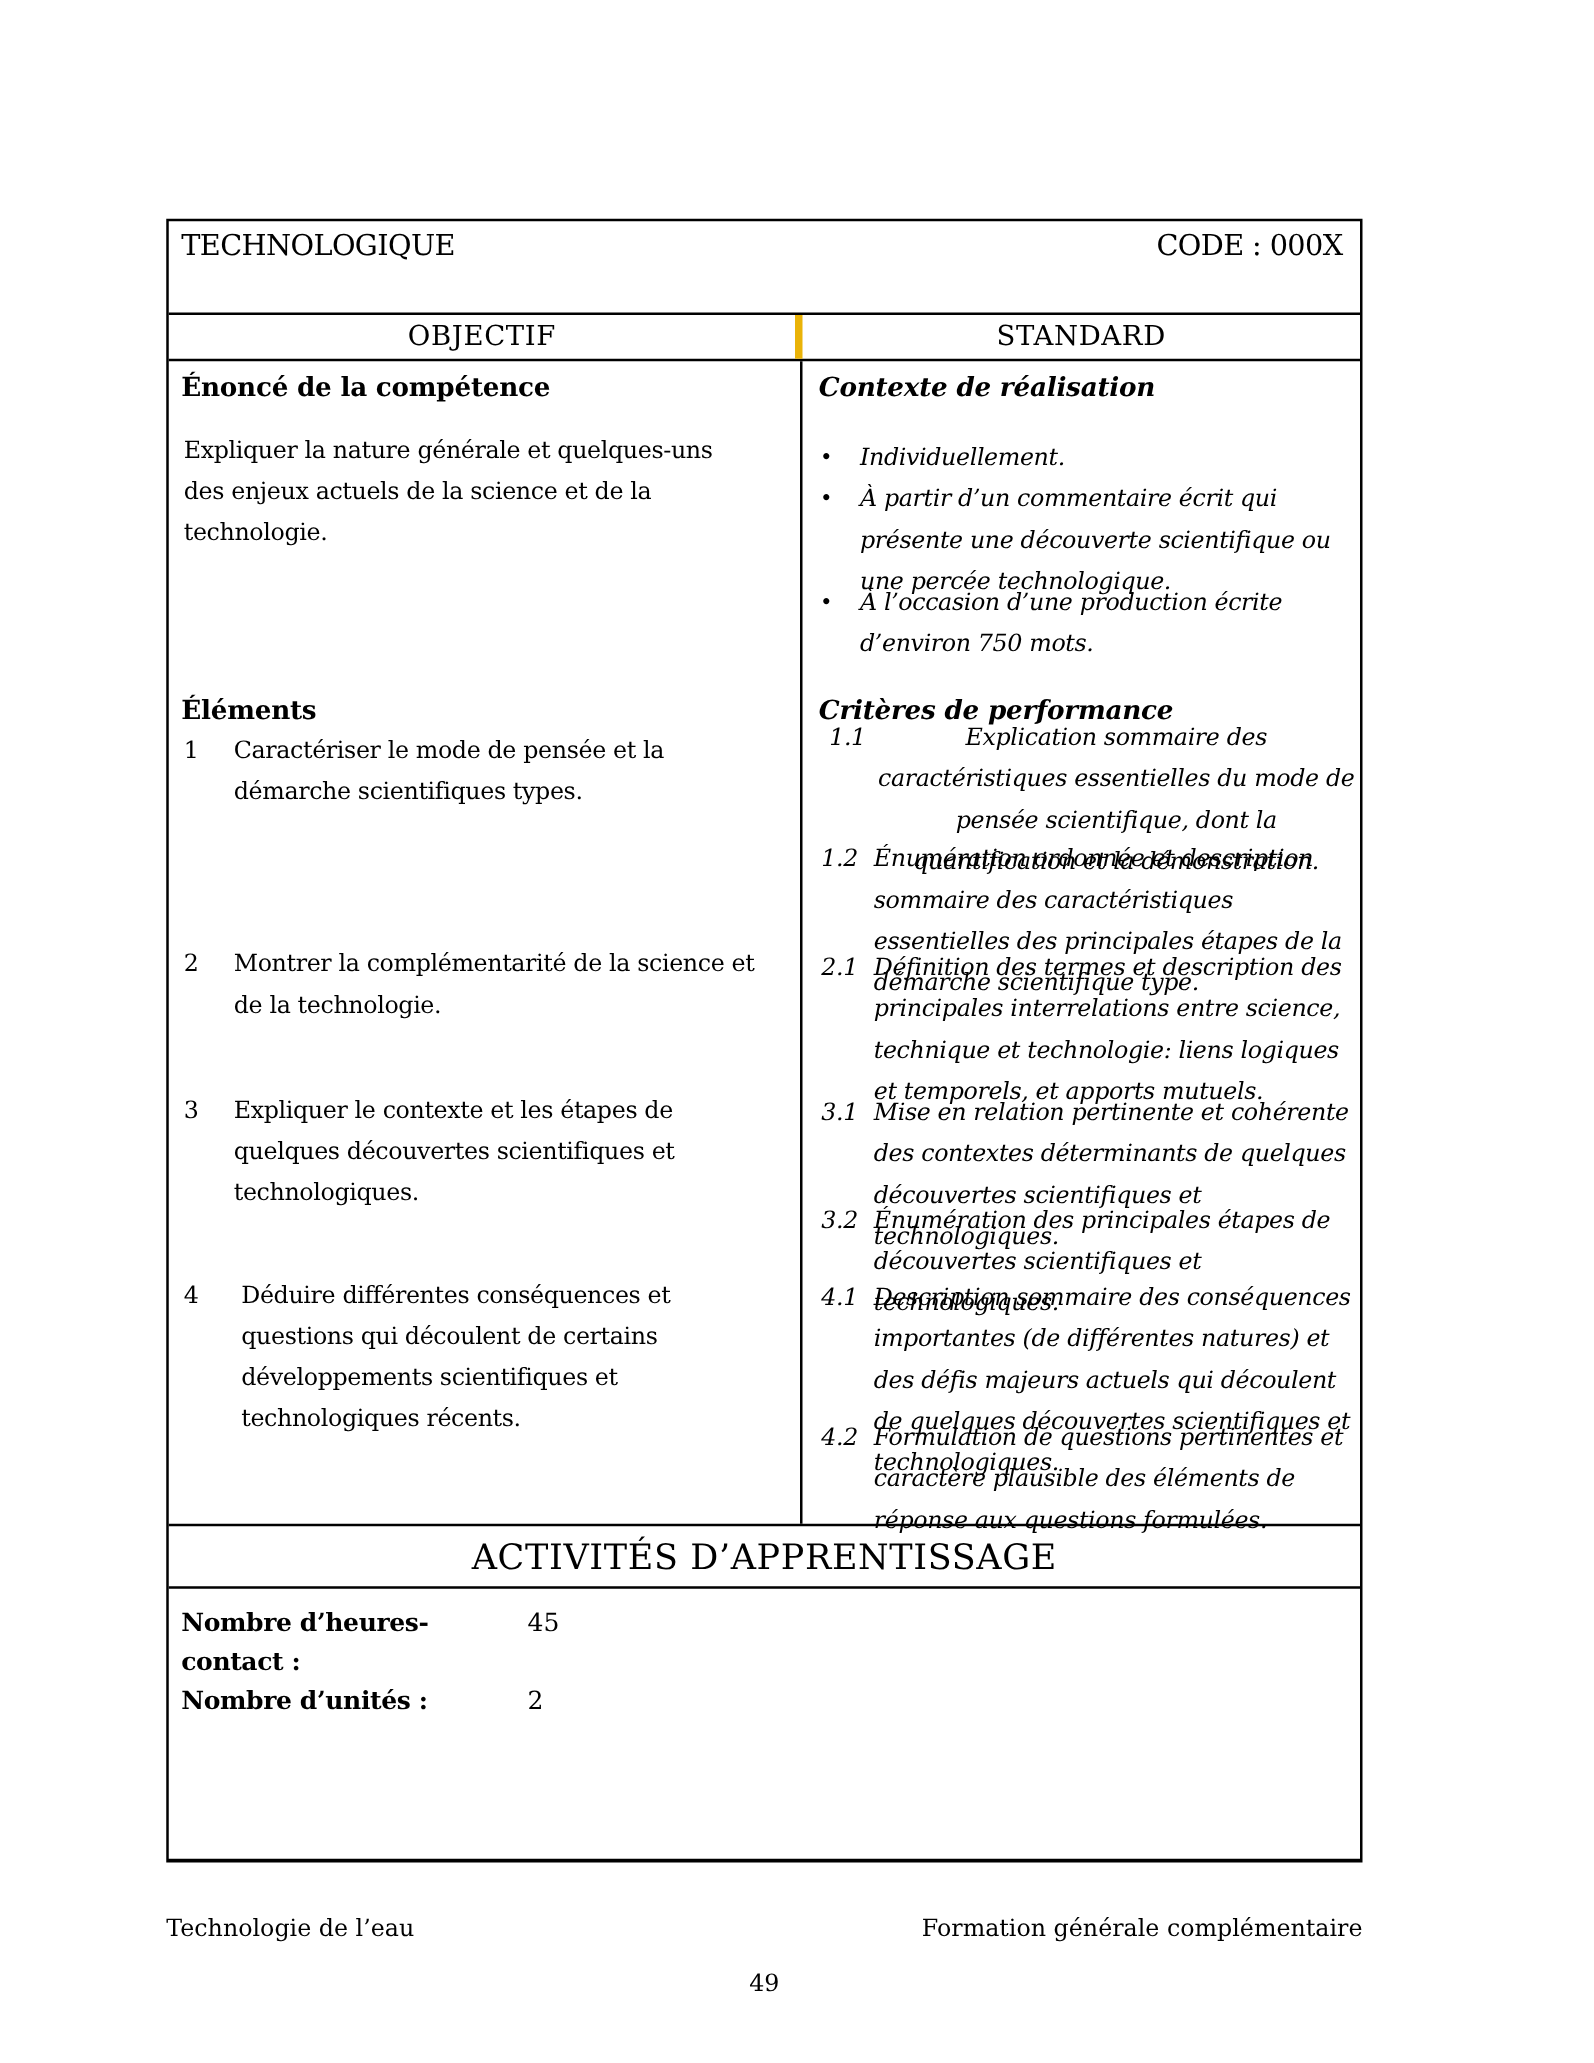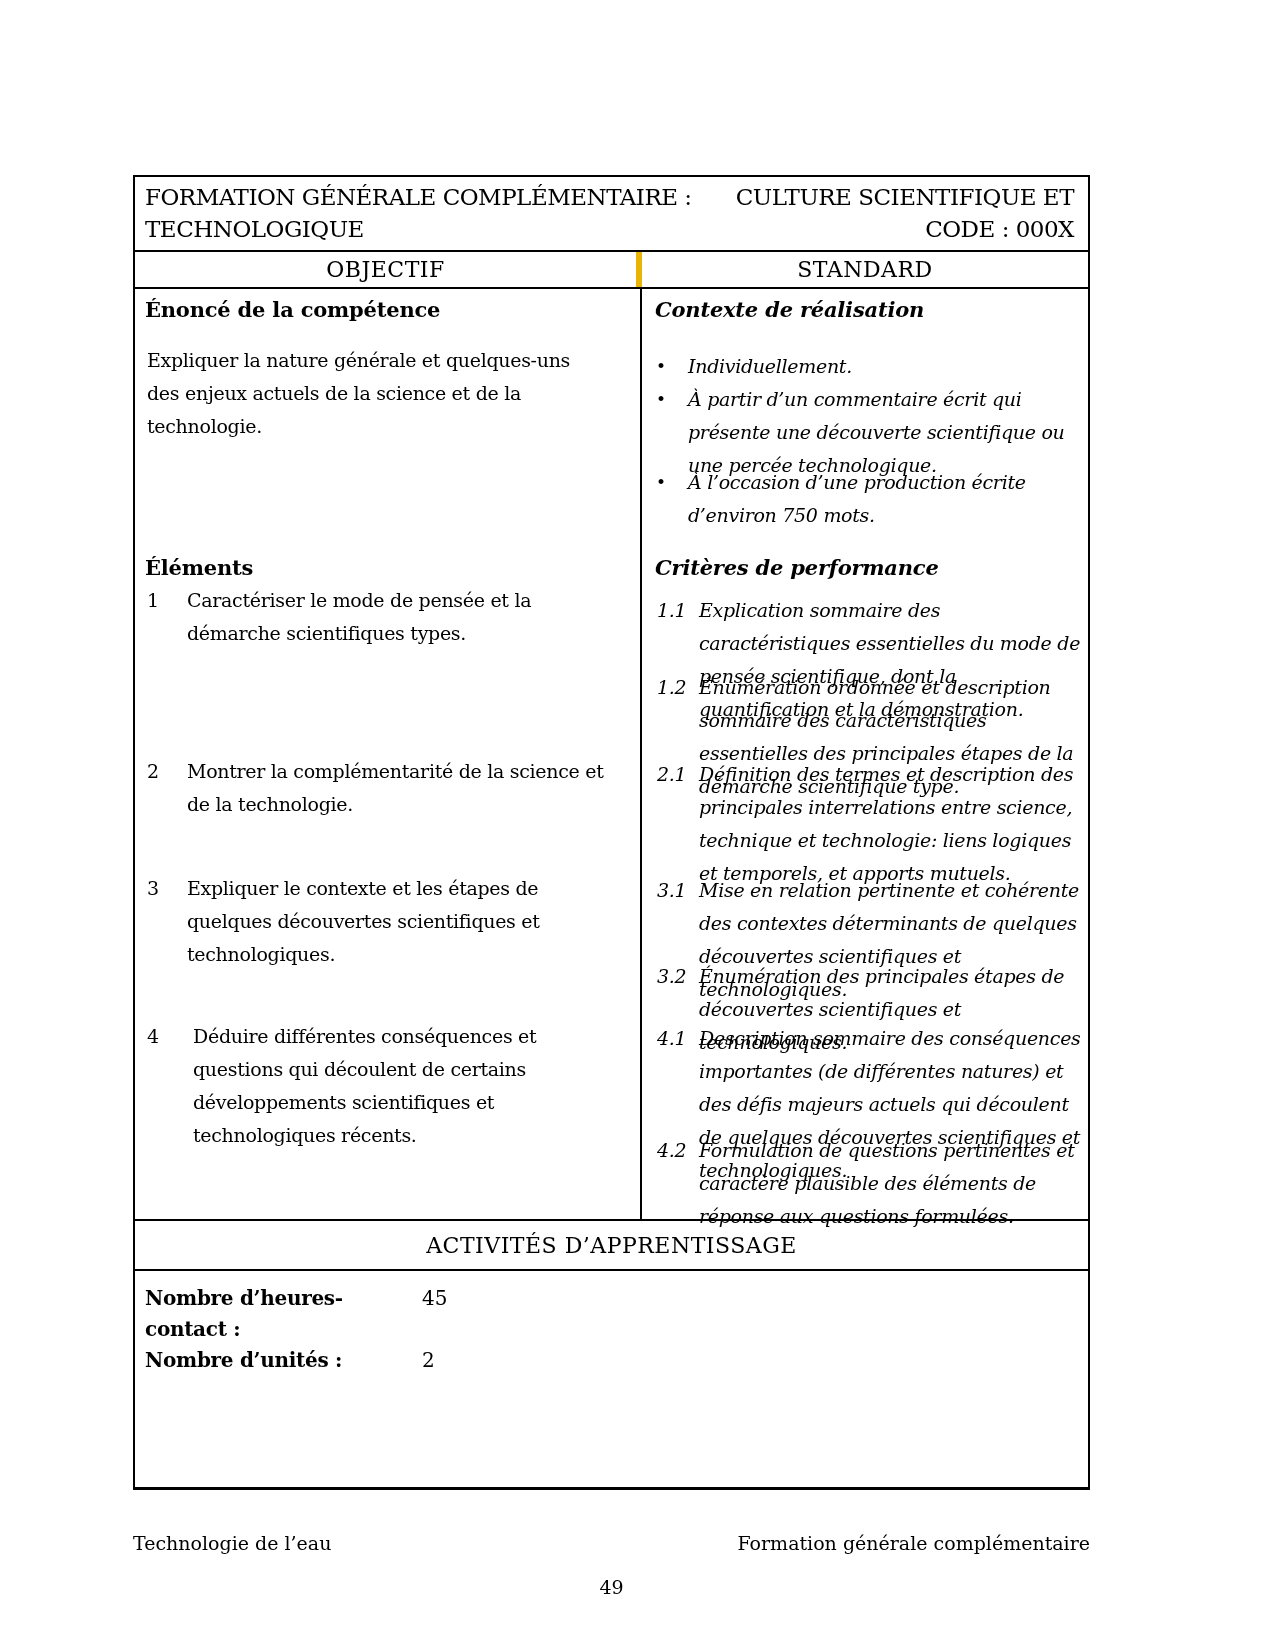--- a/index.html
+++ b/index.html
@@ -39,21 +39,21 @@
   .crit{display:flex;left:0;width:100%;}
   .crit .num{flex:none;margin-left:15px;width:42px;}
   .crit .txt{flex:none;width:388px;}
 
   .bullet{display:flex;left:0;width:100%;}
   .bullet .dot{flex:none;margin-left:14px;width:32px;font-size:17px;}
   .bullet .txt{flex:none;width:390px;}
 
   
   .activities-row{height:50px;border-top:2px solid #000;box-sizing:border-box;
-    display:flex;align-items:center;justify-content:center;font-size:22px;letter-spacing:0.5px;}
+    display:flex;align-items:center;justify-content:center;font-size:28px;letter-spacing:0.5px;}
 
   
   .bottom-row{height:218px;border-top:2px solid #000;box-sizing:border-box;padding:12px 10px 4px 10px;}
   .info-line{display:flex;font-size:20px;line-height:31px;}
   .info-label{flex:none;width:277px;font-weight:bold;letter-spacing:-0.3px;}
   .info-value{flex:none;}
 
   
   .footer{position:absolute;left:133px;top:1531px;width:957px;display:flex;
     font-size:19px;line-height:24px;}
@@ -62,24 +62,20 @@
   .footer .f-right{flex:1;text-align:right;}
 </style>
 </head>
 <body>
 
 <div class="page">
 
   <div class="doc-table">
 
     <div class="title-row">
-      <div class="title-line">
-        <span>FORMATION GÉNÉRALE COMPLÉMENTAIRE :</span>
-        <span>CULTURE SCIENTIFIQUE ET</span>
-      </div>
       <div class="title-line">
         <span>TECHNOLOGIQUE</span>
         <span>CODE : 000X</span>
       </div>
     </div>
 
     <div class="colhead-row">
       <div class="colhead-left">
         <span>OBJECTIF</span>
       </div>
@@ -124,21 +120,21 @@
           <span class="dot">•</span>
           <span class="txt">À partir d’un commentaire écrit qui présente une découverte scientifique ou une percée technologique.</span>
         </div>
         <div class="abs bt bullet" style="top:177px;">
           <span class="dot">•</span>
           <span class="txt">À l’occasion d’une production écrite d’environ 750 mots.</span>
         </div>
 
         <div class="abs hd" style="top:264px;left:13px;">Critères de performance</div>
 
-        <div class="abs bt crit" style="top:305px;">
+        <div class="abs bt crit" style="top:285px;text-align:center;">
           <span class="num">1.1</span>
           <span class="txt">Explication sommaire des caractéristiques essentielles du mode de pensée scientifique, dont la quantification et la démonstration.</span>
         </div>
         <div class="abs bt crit" style="top:382px;">
           <span class="num">1.2</span>
           <span class="txt">Énumération ordonnée et description sommaire des caractéristiques essentielles des principales étapes de la démarche scientifique type.</span>
         </div>
         <div class="abs bt crit" style="top:469px;">
           <span class="num">2.1</span>
           <span class="txt">Définition des termes et description des principales interrelations entre science, technique et technologie: liens logiques et temporels, et apports mutuels.</span>

